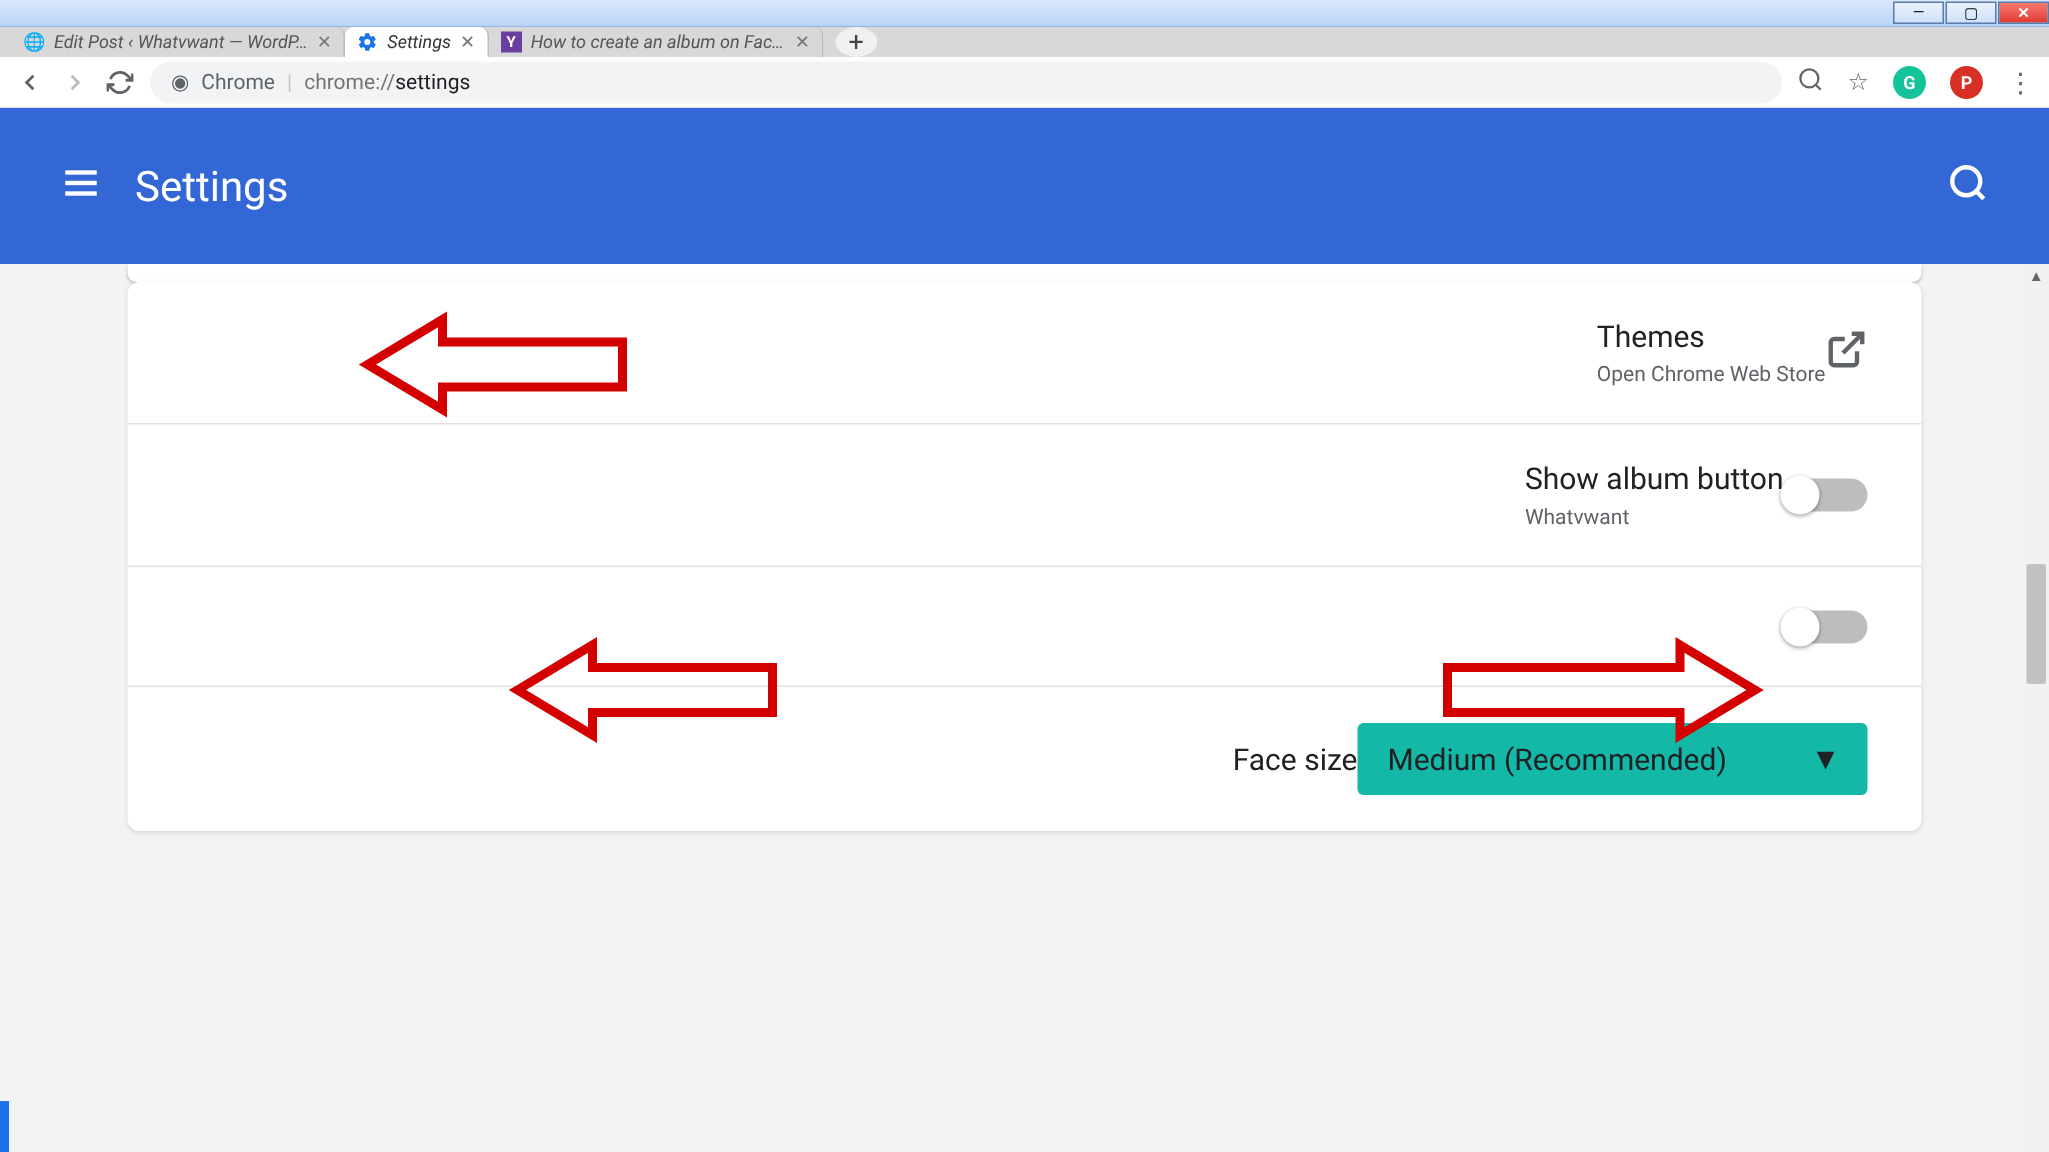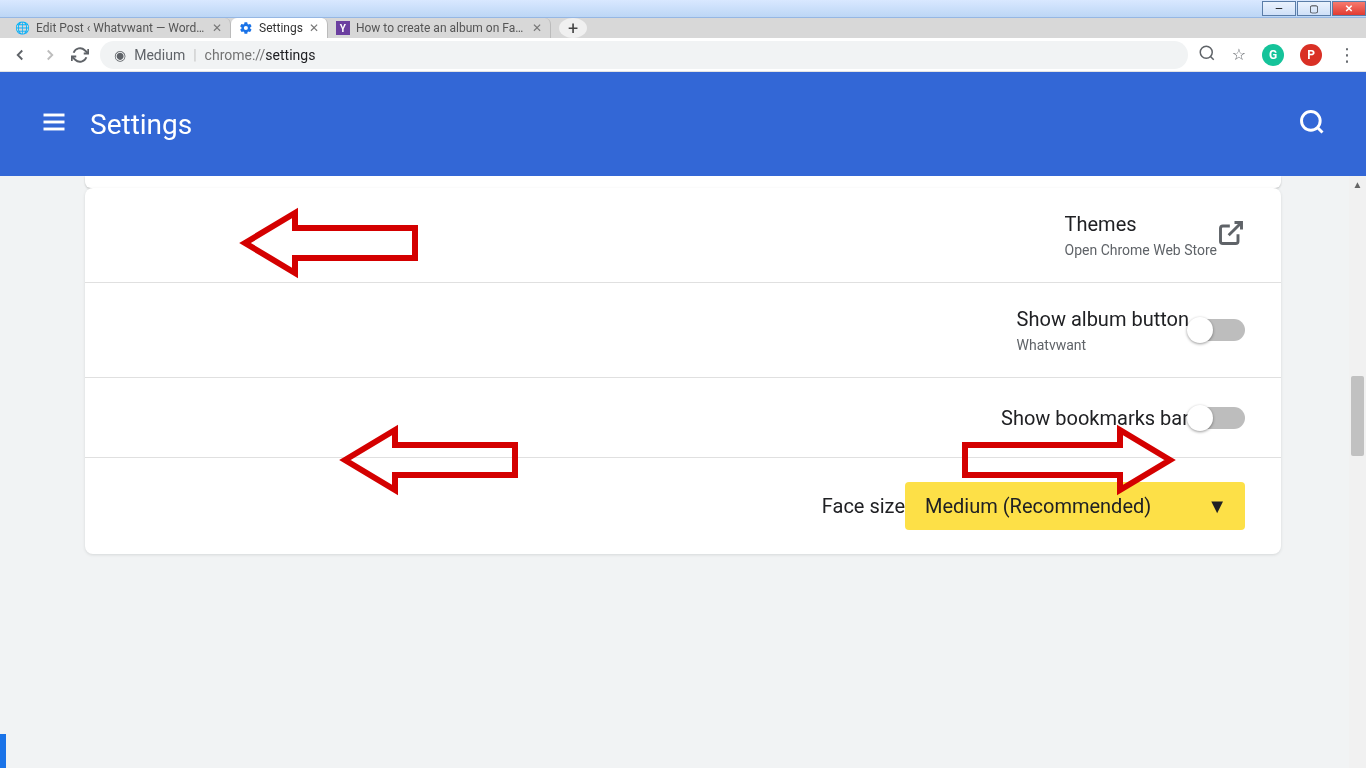--- a/index.html
+++ b/index.html
@@ -44,21 +44,21 @@
       font-size: 12px;
       color: #555;
       max-width: 240px;
       border-right: 1px solid #bbb;
       gap: 6px;
       background: #d8d8d8;
       border-radius: 6px 6px 0 0;
     }
     .tab.active { background: #fff; color: #333; }
     .tab-favicon { width: 14px; height: 14px; display:flex; align-items:center; justify-content:center;}
-    .tab-title { white-space: nowrap; overflow: hidden; text-overflow: ellipsis; max-width: 170px;}
+    .tab-title { white-space: nowrap; overflow: hidden; text-overflow: ellipsis; max-width: 170px; font-style: italic;}
     .tab-close { font-size: 12px; color: #777; cursor: pointer; }
     .new-tab {
       width: 28px; height: 20px;
       display:flex;align-items:center;justify-content:center;
       background:#f0f0f0; border-radius:50%;
       margin-left:8px; margin-top:0px;
       font-size:18px; color:#444;
       align-self:center;
     }
     
@@ -143,21 +143,21 @@
       background:#bdbdbd; border-radius: 11px;
       position:relative;
     }
     .toggle-knob {
       width: 26px; height: 26px; background:#fff; border-radius:50%;
       box-shadow: 0 1px 3px rgba(0,0,0,.4);
       position:absolute; top:-2px; left:-2px;
     }
     
     .select {
-      background:#fde047; border-radius:4px;
+      background:#14b8a6; border-radius:4px;
       padding: 12px 50px 12px 20px;
       font-size:20px; color:#202124;
       position:relative; min-width:340px;
     }
     .select-caret { position:absolute; right:18px; top:50%; transform:translateY(-50%);}
     
     .scrollbar { position:absolute; right:0; top:0; width:17px; height:100%; background:#f1f1f1;}
     .scroll-thumb { position:absolute; right:2px; width:13px; height:80px; top:200px; background:#c1c1c1; border-radius:2px;}
     .scroll-arrow { position:absolute; right:0; width:17px; height:17px; display:flex;align-items:center;justify-content:center;font-size:10px;color:#666;}
     
@@ -214,21 +214,21 @@
       </svg>
   </div>
   <div class="nav-btn">
     <svg width="18" height="18" viewBox="0 0 24 24" fill="none" stroke="#5f6368" stroke-width="2.5">
         <path d="M23 4v6h-6M1 20v-6h6"></path>
         <path d="M3.51 9a9 9 0 0114.85-3.36L23 10M1 14l4.64 4.36A9 9 0 0020.49 15"></path>
       </svg>
   </div>
   <div class="omnibox">
     <span style="color:#5f6368;">◉</span>
-    <span>Medium</span>
+    <span>Chrome</span>
     <span style="color:#c4c4c4;">|</span>
     <span class="omni-text">
       <span style="color:#737373;">chrome://</span><span class="bold">settings</span>
     </span>
   </div>
   <div class="toolbar-right">
     <span style="color:#5f6368;">
       <svg width="18" height="18" viewBox="0 0 24 24" fill="none" stroke="currentColor" stroke-width="2">
           <circle cx="11" cy="11" r="8"></circle>
           <line x1="21" y1="21" x2="16.65" y2="16.65"></line>
@@ -283,23 +283,20 @@
       <div class="row-text">
         <div class="row-title">Show album button</div>
         <div class="row-sub">Whatvwant</div>
       </div>
       <div class="toggle">
         <div class="toggle-knob"></div>
       </div>
     </div>
 
     <div class="row">
-      <div class="row-text">
-        <div class="row-title">Show bookmarks bar</div>
-      </div>
       <div class="toggle">
         <div class="toggle-knob"></div>
       </div>
     </div>
 
     <div class="row">
       <div class="row-text">
         <div class="row-title">Face size</div>
       </div>
       <div class="select">

